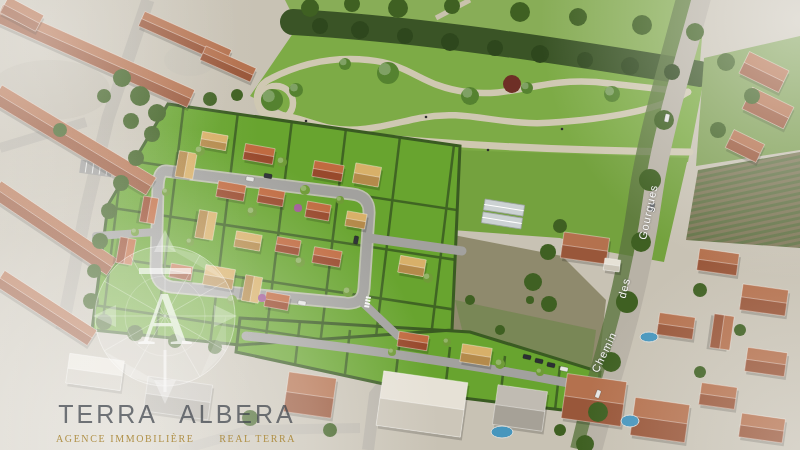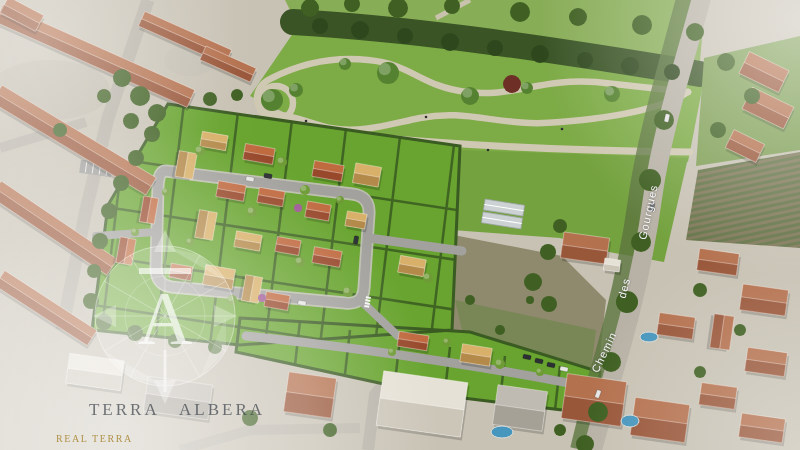--- a/index.html
+++ b/index.html
@@ -2,21 +2,21 @@
 <html><head>
 <meta charset="utf-8">
 <style>
   html,body{margin:0;padding:0;background:#222;}
   #stage{position:relative;width:800px;height:450px;overflow:hidden;
          font-family:"Liberation Sans",sans-serif;background:#c8c2b4;}
   #stage svg{position:absolute;left:0;top:0;}
   .street-label{position:absolute;color:#ffffff;font-size:11px;letter-spacing:1px;
     text-shadow:0 0 2px rgba(70,70,70,.9);white-space:nowrap;opacity:.95;}
   #wm-title{position:absolute;left:50px;top:400px;width:254px;text-align:center;
-    font-family:Liberation Serif, serif;font-size:17px;letter-spacing:3px;word-spacing:14px;
+    font-family:Liberation Sans, sans-serif;font-size:25px;letter-spacing:3px;word-spacing:14px;
     color:rgba(62,68,76,.72);white-space:nowrap;}
   #wm-sub{position:absolute;left:56px;top:433px;width:240px;display:flex;justify-content:space-between;
     font-family:"Liberation Serif",serif;font-size:10px;letter-spacing:1.6px;
     color:rgba(172,139,62,.92);white-space:nowrap;}
 </style>
 </head>
 <body>
 
 <div id="stage">
 <svg viewBox="0 0 800 450" width="800" height="450">
@@ -828,15 +828,16 @@
 </svg>
 
 <div id="street-labels">
       <div class="street-label" style="left: 648px; top: 212px; transform: translate(-50%, -50%) rotate(-78deg);">Gourgues</div>
       <div class="street-label" style="left: 624px; top: 288px; transform: translate(-50%, -50%) rotate(-75deg);">des</div>
       <div class="street-label" style="left: 604px; top: 352px; transform: translate(-50%, -50%) rotate(-64deg);">Chemin</div>
     </div>
 
 <div id="wm-title">TERRA ALBERA</div>
 <div id="wm-sub">
+  <span>AGENCE IMMOBILIÈRE</span>
   <span>REAL TERRA</span>
 </div>
 </div>
 
 </body></html>

